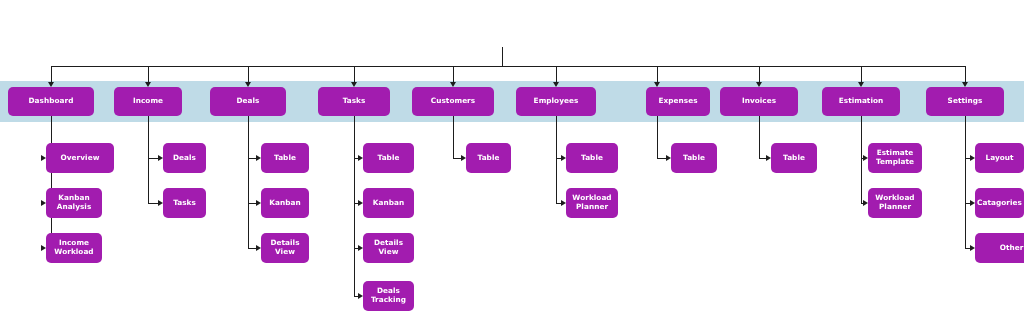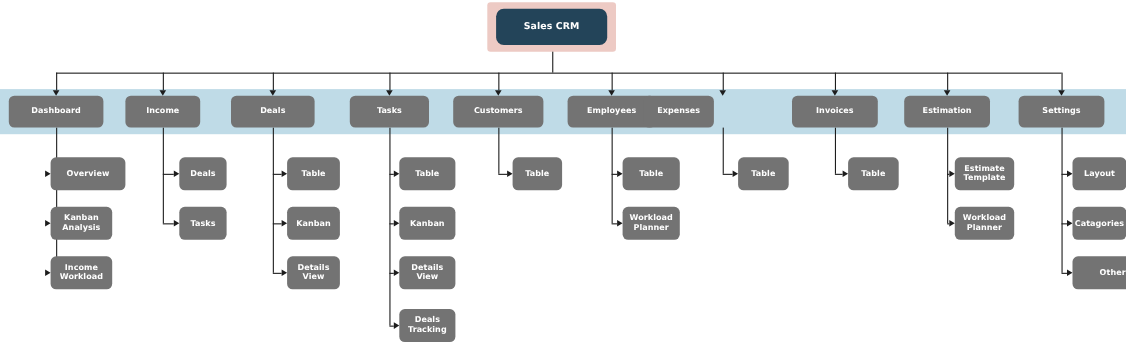--- a/index.html
+++ b/index.html
@@ -55,21 +55,21 @@
     font-size: 8.5px;
     font-weight: bold;
     letter-spacing: .1px;
     text-align: center;
     line-height: 1.1;
   }
 
   
   .node {
     position: absolute;
-    background: #737373;
+    background: #a21caf;
     border-radius: 5px;
     display: flex;
     align-items: center;
     justify-content: center;
     box-sizing: border-box;
     padding: 1px 2px;
   }
   .node span {
     color: #ffffff;
     font-size: 7.3px;
@@ -108,25 +108,20 @@
     border-left: 5px solid #1d1d1d;
   }
 </style>
 </head>
 <body>
 
 <div id="canvas">
 
   <div class="level2-band"></div>
 
-  <div class="root-wrap">
-    <div class="root-box">
-      <span>Sales CRM</span>
-    </div>
-  </div>
 
   <div id="connectors">
       <div class="ln v" style="left: 501.5px; top: 47px; height: 19px;"></div>
       <div class="ln h" style="left: 51px; top: 66px; width: 914px;"></div>
       <div class="ln v" style="left: 51px; top: 66px; height: 16px;"></div>
       <div class="arrow-down" style="left: 48.3px; top: 82px;"></div>
       <div class="ln v" style="left: 51px; top: 116px; height: 132px;"></div>
       <div class="ln h" style="left: 51px; top: 158px; width: 0px;"></div>
       <div class="arrow-right" style="left: 41px; top: 155.3px;"></div>
       <div class="ln h" style="left: 51px; top: 203px; width: 0px;"></div>
@@ -256,21 +251,21 @@
       </div>
       <div class="node l2" style="left: 516px; top: 87px; width: 80px;">
         <span>Employees</span>
       </div>
       <div class="node l3" style="left: 566px; top: 143px; width: 52px;">
         <span>Table</span>
       </div>
       <div class="node l3" style="left: 566px; top: 188px; width: 52px;">
         <span>Workload Planner</span>
       </div>
-      <div class="node l2" style="left: 585px; top: 87px; width: 64px;">
+      <div class="node l2" style="left: 646px; top: 87px; width: 64px;">
         <span>Expenses</span>
       </div>
       <div class="node l3" style="left: 671px; top: 143px; width: 46px;">
         <span>Table</span>
       </div>
       <div class="node l2" style="left: 720px; top: 87px; width: 78px;">
         <span>Invoices</span>
       </div>
       <div class="node l3" style="left: 771px; top: 143px; width: 46px;">
         <span>Table</span>

